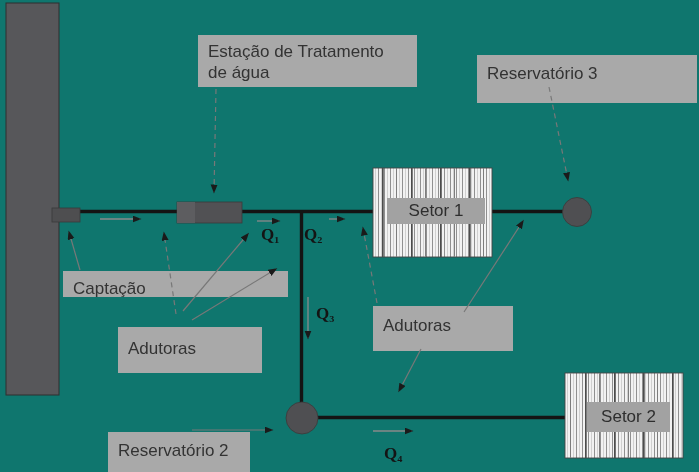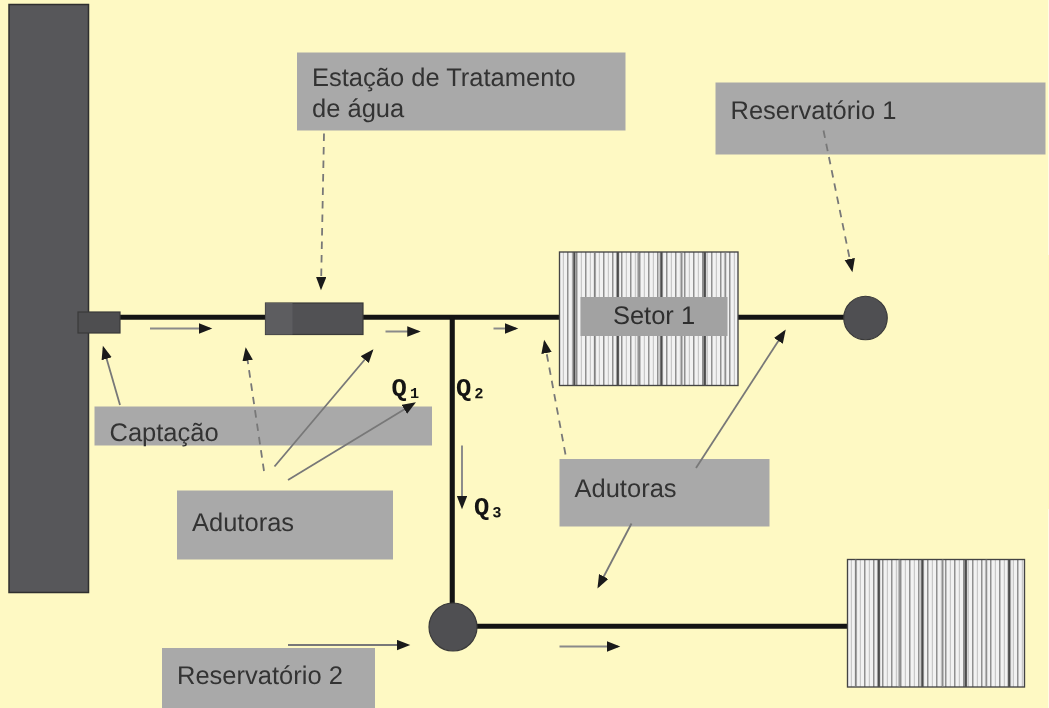--- a/index.html
+++ b/index.html
@@ -1,35 +1,35 @@
 <!DOCTYPE html>
 <html><head>
 <meta charset="utf-8">
 <style>
   html,body{margin:0;padding:0;background:#fff;}
   #stage{
-    position:relative;width:699px;height:472px;background:#fef9c3;
+    position:relative;width:699px;height:472px;background:#0f766e;
     overflow:hidden;font-family:"Liberation Sans",sans-serif;
   }
   svg.layer{position:absolute;left:0;top:0;}
   #base{z-index:0;}
   #arrows{z-index:2;pointer-events:none;}
   .gbox{
     position:absolute;z-index:1;background:#a9a9a9;color:#333333;
     font-size:17px;line-height:21px;box-sizing:border-box;
     padding:8px 0 0 10px;white-space:nowrap;
   }
   .setor-label{
     position:absolute;z-index:1;background:#a2a2a2;color:#2e2e2e;
     font-size:17px;display:flex;align-items:center;justify-content:center;
     box-sizing:border-box;
   }
   .qlabel{
-    position:absolute;z-index:3;font-family:Liberation Mono, monospace;
-    font-weight:bold;font-size:17px;color:#141414;white-space:nowrap;margin-top:26px;
+    position:absolute;z-index:3;font-family:Liberation Serif, serif;
+    font-weight:bold;font-size:17px;color:#141414;white-space:nowrap;
   }
 </style>
 </head>
 <body>
 
 <div id="stage">
 
   <svg id="base" class="layer" width="699" height="472" viewBox="0 0 699 472">
     <defs>
       <pattern id="hatch" width="6" height="10" patternUnits="userSpaceOnUse">
@@ -66,32 +66,33 @@
 
     <circle cx="577" cy="212" r="14.5" fill="#4f4f52" stroke="#3a3a3a" stroke-width="0.8"></circle>
     <circle cx="302" cy="418" r="16" fill="#4f4f52" stroke="#3a3a3a" stroke-width="0.8"></circle>
   </svg>
 
   <div class="gbox" style="left:198px;top:35px;width:219px;height:52px;padding-top:6px;">
     <div>Estação de Tratamento</div>
     <div>de água</div>
   </div>
 
-  <div class="gbox" style="left:477px;top:55px;width:220px;height:48px;">Reservatório 1</div>
+  <div class="gbox" style="left:477px;top:55px;width:220px;height:48px;">Reservatório 3</div>
 
   <div class="gbox" style="left:63px;top:271px;width:225px;height:26px;padding-top:7px;">Captação</div>
 
   <div class="gbox" style="left:118px;top:327px;width:144px;height:46px;padding-top:11px;">Adutoras</div>
 
   <div class="gbox" style="left:373px;top:306px;width:140px;height:45px;padding-top:9px;">Adutoras</div>
 
   <div class="gbox" style="left:108px;top:401px;width:142px;height:46px;padding-top:8px;margin-top:31px;">Reservatório 2</div>
 
   <div class="setor-label" style="left:387px;top:198px;width:98px;height:26px;">Setor 1</div>
 
+  <div class="setor-label" style="left:587px;top:402px;width:83px;height:30px;">Setor 2</div>
 
   <div class="qlabel" style="left:261px;top:225px;">Q₁</div>
   <div class="qlabel" style="left:304px;top:225px;">Q₂</div>
   <div class="qlabel" style="left:316px;top:304px;">Q₃</div>
   <div class="qlabel" style="left:384px;top:444px;">Q₄</div>
 
   <svg id="arrows" class="layer" width="699" height="472" viewBox="0 0 699 472">
     <defs>
       <marker id="ah" markerWidth="10" markerHeight="8" refX="7.5" refY="3.5" orient="auto" markerUnits="userSpaceOnUse">
         <path d="M0,0 L9,3.5 L0,7 Z" fill="#1a1a1a"></path>

